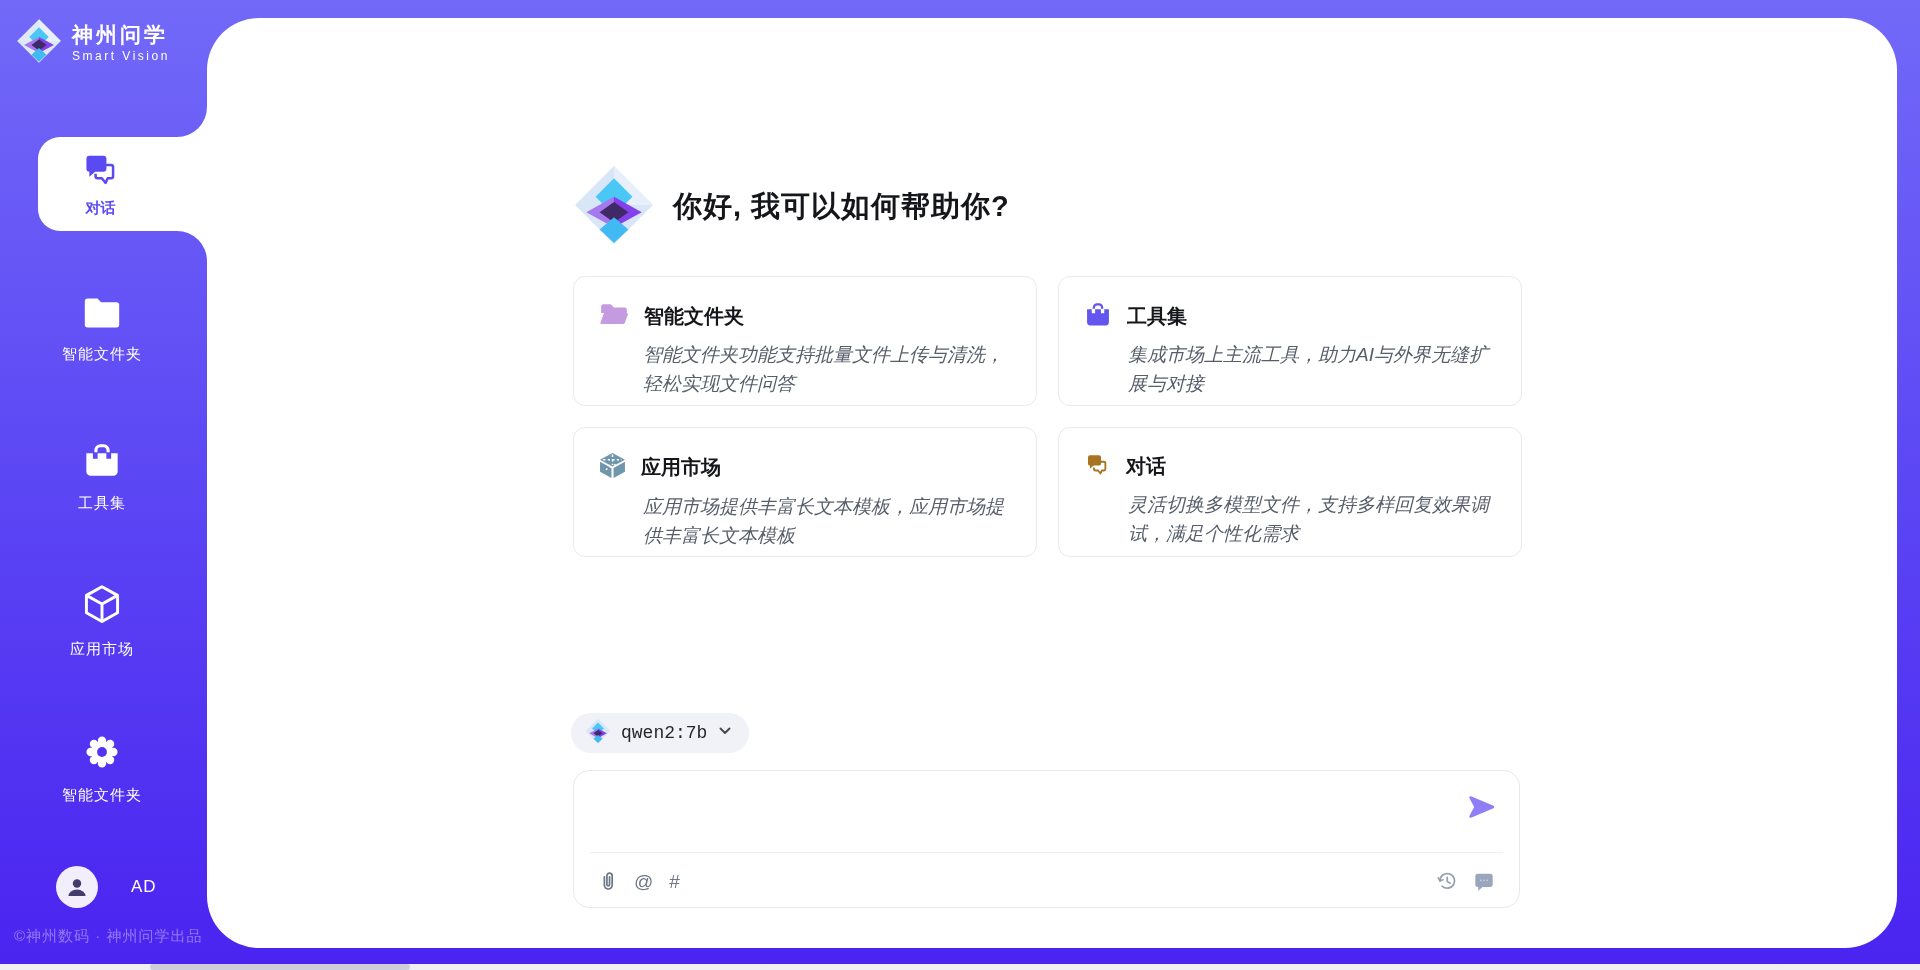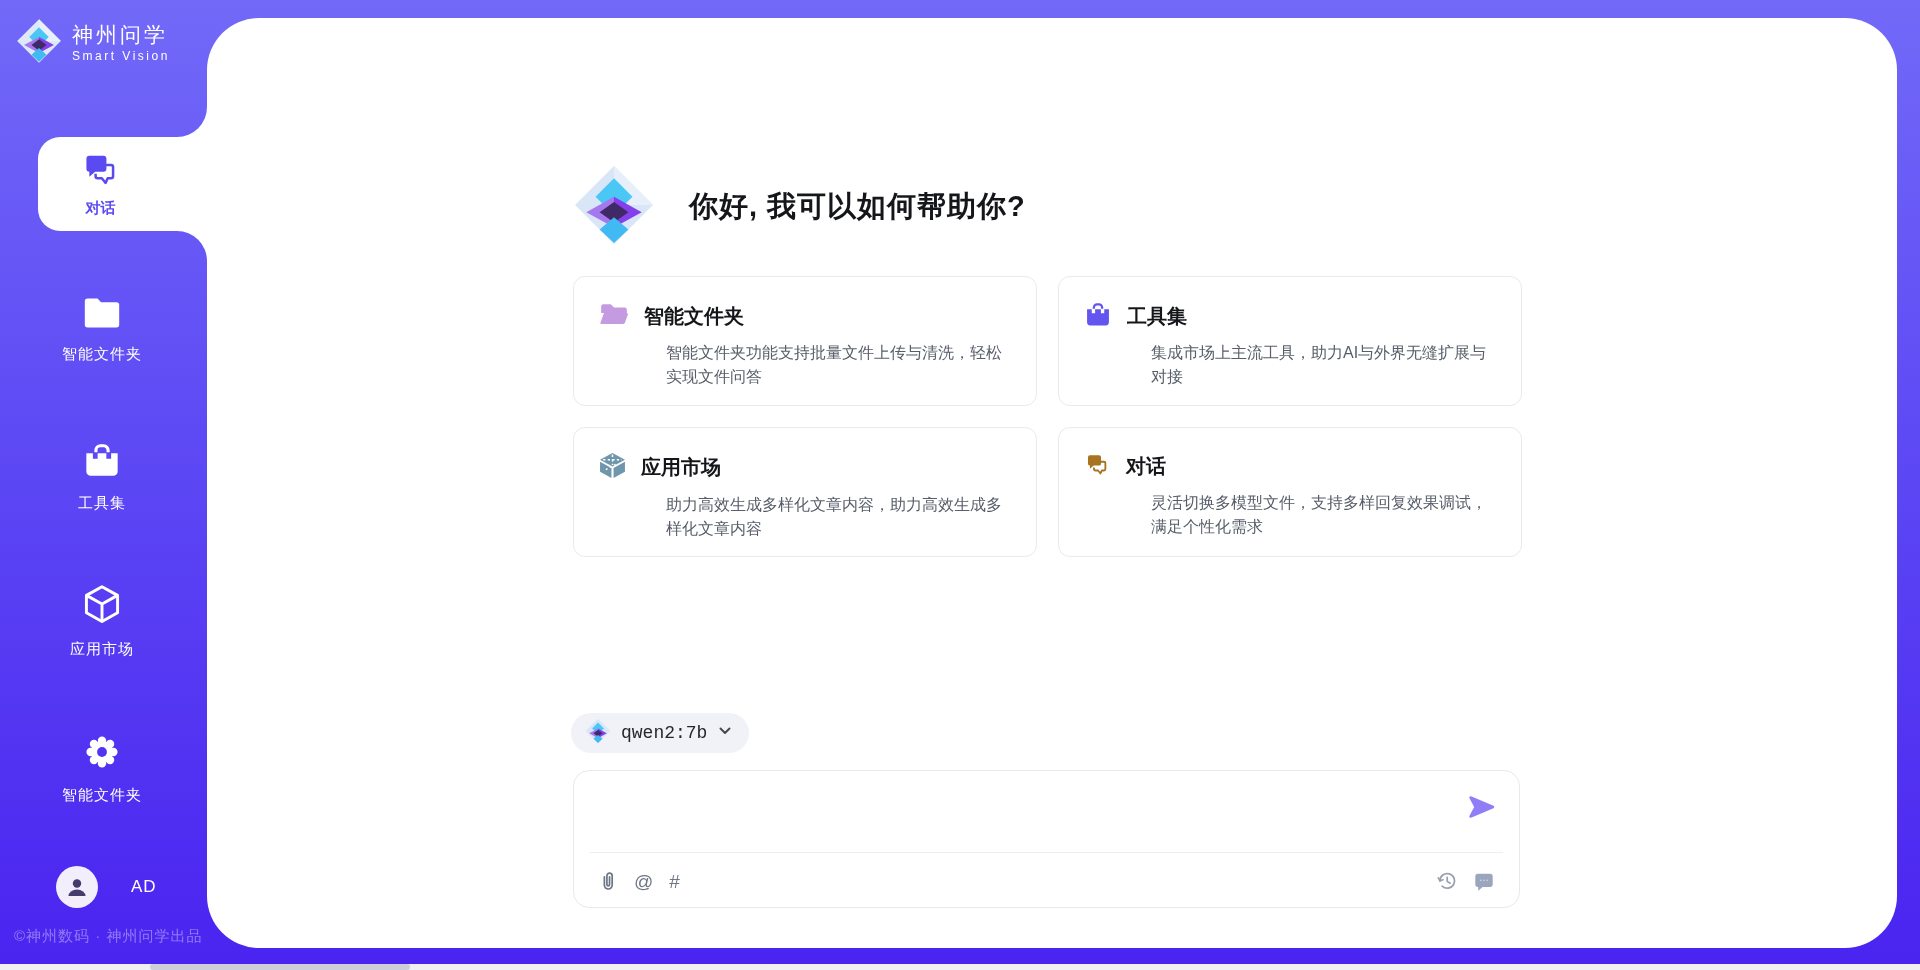--- a/index.html
+++ b/index.html
@@ -10,21 +10,21 @@
   }
   .bg-fixed {
     background-image:linear-gradient(180deg,#7269f8 0%,#5b45f4 52%,#4a23f0 100%);
     background-attachment:fixed;
   }
   body.bg-fixed { }
 
   
   .sidebar { position:absolute; left:0; top:0; width:207px; height:970px; }
   .brand { position:absolute; left:16px; top:18px; display:flex; align-items:center; gap:10px; }
-  .brand-text .brand-title { color:#fff; font-size:21px; font-weight:400; letter-spacing:3px; line-height:1.15; }
+  .brand-text .brand-title { color:#fff; font-size:21px; font-weight:700; letter-spacing:3px; line-height:1.15; }
   .brand-text .brand-sub { color:#fff; font-size:12px; letter-spacing:2.5px; margin-top:2px; }
 
   .nav-tab-active {
     position:absolute; left:38px; top:137px; width:169px; height:94px;
     background:#fff; border-radius:22px 0 0 22px;
     display:flex; flex-direction:column; align-items:center; justify-content:center;
     padding-right:44px; cursor:pointer;
   }
   .nav-tab-active .nav-label { color:#5b4af2; font-size:15px; font-weight:600; margin-top:5px; }
   .conn { position:absolute; left:177px; width:30px; height:30px; background:#fff; }
@@ -43,28 +43,28 @@
   .user-row { position:absolute; left:56px; top:866px; display:flex; align-items:center; gap:33px; cursor:pointer; }
   .avatar { width:42px; height:42px; border-radius:50%; background:#f2eefb; display:flex; align-items:center; justify-content:center; overflow:hidden; }
   .user-name { color:#fff; font-size:17px; font-weight:500; letter-spacing:1px; }
   .sidebar-footer { position:absolute; left:14px; top:927px; color:rgba(255,255,255,0.38); font-size:15px; letter-spacing:1px; white-space:nowrap; }
 
   
   .main-panel {
     position:absolute; left:207px; top:18px; width:1690px; height:930px;
     background:#fff; border-radius:52px;
   }
-  .greeting { position:absolute; left:366px; top:146px; display:flex; align-items:center; gap:34px; }
+  .greeting { position:absolute; left:366px; top:146px; display:flex; align-items:center; gap:18px; }
   .greeting-title { font-size:29px; font-weight:700; color:#15161a; letter-spacing:1px; }
 
   .cards { position:absolute; left:366px; top:258px; display:grid; grid-template-columns:464px 464px; grid-auto-rows:130px; gap:21px; }
   .card { border:1px solid #e9eaf1; border-radius:12px; background:#fff; padding:24px 26px 0 25px; cursor:pointer; }
   .card-head { display:flex; align-items:center; gap:15px; }
   .card-title { font-size:20px; font-weight:700; color:#15161a; }
-  .card-desc { margin:10px 0 0 67px; font-size:16px; line-height:1.5; color:#575e69; }
+  .card-desc { margin:10px 0 0 44px; font-size:19px; line-height:1.5; color:#575e69;font-style:italic; }
 
   .model-pill {
     position:absolute; left:364px; top:695px; height:40px;
     display:inline-flex; align-items:center; gap:10px;
     background:#f1f2f7; border-radius:20px; padding:0 16px 0 14px; cursor:pointer;font-family:Liberation Mono, monospace;
   }
   .model-name { font-size:18px; color:#26262c; font-weight:500; }
 
   .composer {
     position:absolute; left:366px; top:752px; width:947px; height:138px;
@@ -242,21 +242,21 @@
           <svg width="27" height="27" viewBox="0 0 26 26">
             <polygon points="13,1 25,7.5 13,14 1,7.5" fill="#6f96ab"></polygon>
             <polygon points="1,9.5 12,15.5 12,25 1,19" fill="#6f96ab"></polygon>
             <polygon points="25,9.5 14,15.5 14,25 25,19" fill="#6f96ab"></polygon>
             <path d="M13 2.5 V12.5 M4 7.5 H22" stroke="#fff" stroke-width="1.4" stroke-dasharray="2.2 2.2" fill="none"></path>
             <path d="M6.5 17 l11 -6" stroke="#fff" stroke-width="1.2" stroke-dasharray="2 2.4" fill="none"></path>
           </svg>
         </span>
         <span class="card-title">应用市场</span>
       </div>
-      <div class="card-desc">助力高效生成多样化文章内容，助力高效生成多样化文章内容</div>
+      <div class="card-desc">应用市场提供丰富长文本模板，应用市场提供丰富长文本模板</div>
     </div>
 
     <div class="card">
       <div class="card-head">
         <span>
           <svg width="27" height="25" viewBox="0 0 48 46">
             <path d="M20 18 h16 a2.5 2.5 0 0 1 2.5 2.5 v11 a2.5 2.5 0 0 1 -2.5 2.5 h-4 l-2.5 5.5 -4.5 -5.5 h-5 a2.5 2.5 0 0 1 -2.5 -2.5 v-3" fill="none" stroke="#a8741f" stroke-width="3.4" stroke-linejoin="round"></path>
             <path d="M10 6 h17 a3.5 3.5 0 0 1 3.5 3.5 v12 a3.5 3.5 0 0 1 -3.5 3.5 H17 l-7 6 v-6 a3.5 3.5 0 0 1 -3.5 -3.5 v-12 A3.5 3.5 0 0 1 10 6 Z" fill="#a8741f"></path>
           </svg>
         </span>

